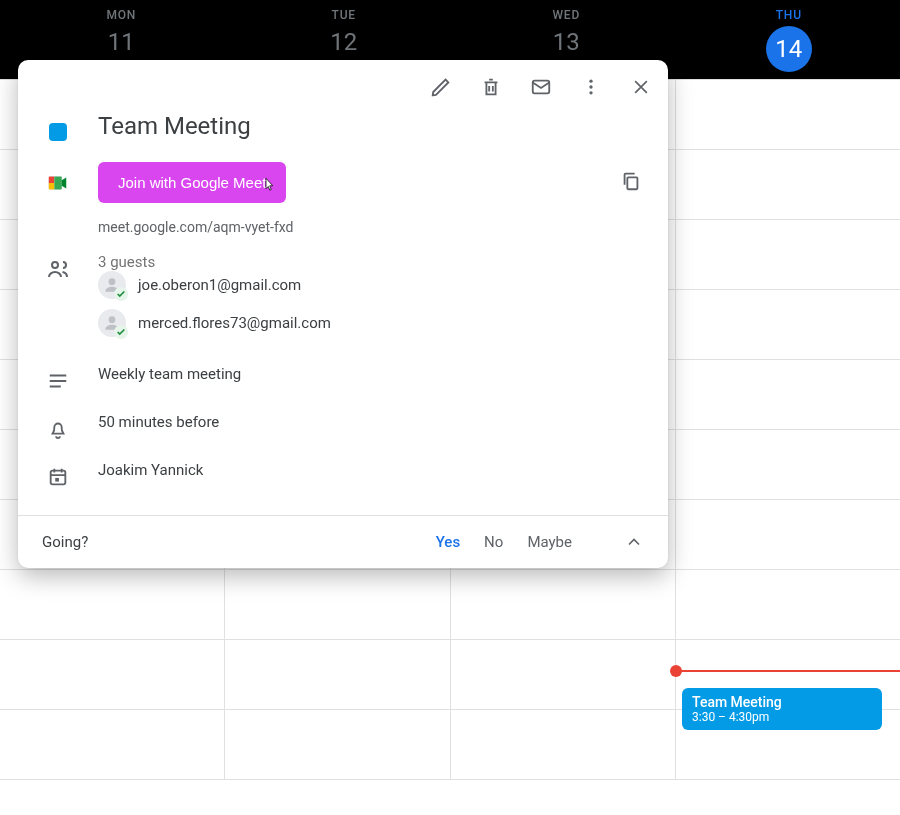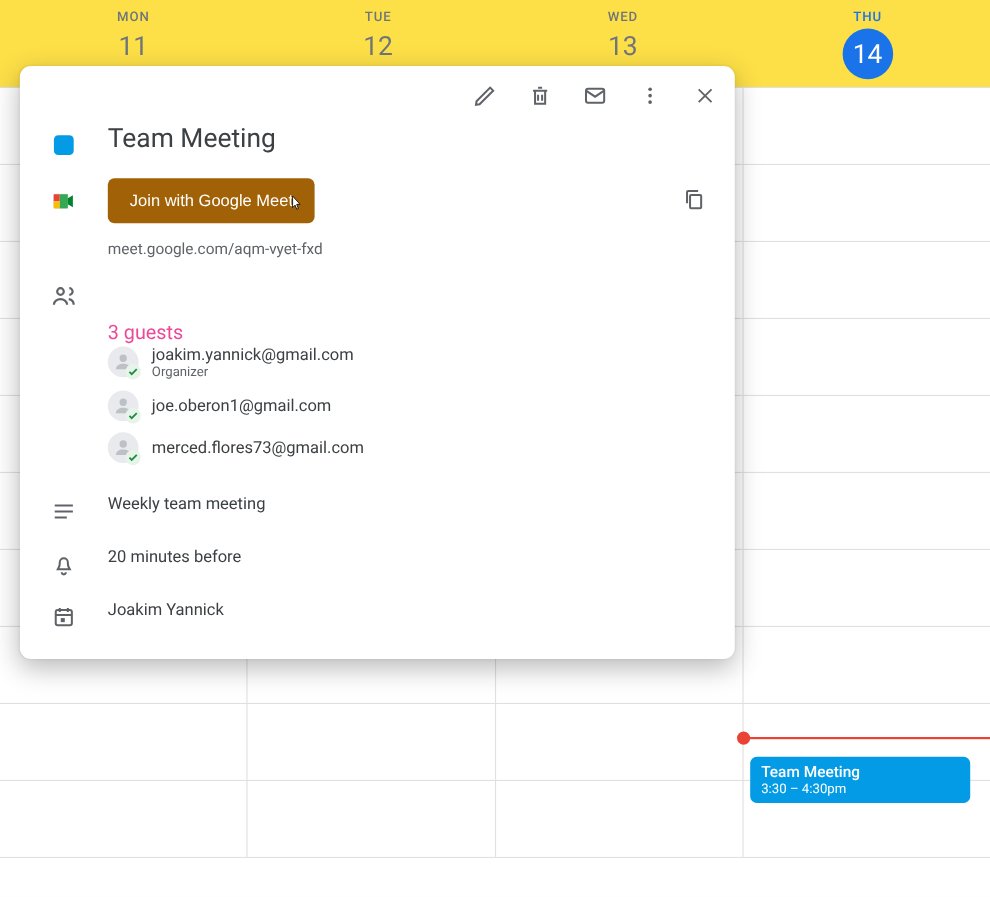--- a/index.html
+++ b/index.html
@@ -12,21 +12,21 @@
     position: relative;
   }
   .calendar-bg {
     position: absolute;
     top: 0; left: 0; right: 0; bottom: 0;
   }
   .day-headers {
     display: flex;
     padding-left: 10px;
     height: 80px;
-    background: #fde047;
+    background: #000000;
     border-bottom: 1px solid #e0e0e0;
   }
   .day-header {
     flex: 1;
     text-align: center;
     padding-top: 8px;
   }
   .day-label {
     font-size: 12px;
     font-weight: 500;
@@ -153,21 +153,21 @@
     font-size: 24px;
     color: #3c4043;
     font-weight: 400;
     margin-bottom: 4px;
   }
   .event-time {
     font-size: 15px;
     color: #3c4043;
   }
   .join-btn {
-    background: #a16207;
+    background: #d946ef;
     color: #fff;
     border: none;
     border-radius: 6px;
     padding: 12px 20px;
     font-size: 15px;
     font-weight: 500;
     cursor: pointer;
     display: inline-flex;
     align-items: center;
     position: relative;
@@ -180,21 +180,21 @@
   .meet-link {
     font-size: 14px;
     color: #5f6368;
     margin-top: 16px;
   }
   .copy-btn {
     margin-left: auto;
     color: #5f6368;
     cursor: pointer;
   }
-  .guest-summary { font-size: 18px; color: #ec4899; margin-top: 39px; }
+  .guest-summary { font-size: 15px; color: #737373; }
   .guest-sub { font-size: 13px; color: #5f6368; margin-top: 2px; margin-bottom: 10px; }
   .guest-row {
     display: flex;
     align-items: center;
     gap: 12px;
     margin-bottom: 10px;
   }
   .avatar {
     width: 28px;
     height: 28px;
@@ -412,37 +412,20 @@
 
     <div class="row-section">
       <div class="lead-icon">
         <svg width="24" height="24" viewBox="0 0 24 24">
             <path fill="none" stroke="currentColor" stroke-width="2" d="M9 11a3 3 0 100-6 3 3 0 000 6zM3 20c0-3 3-5 6-5s6 2 6 5M17 11a3 3 0 100-6M21 20c0-2.5-2-4.5-4.5-5"></path>
           </svg>
       </div>
       <div style="flex:1;">
         <div class="guest-summary">3 guests</div>
         <div>
-          <div class="guest-row">
-            <div class="avatar">
-              <svg class="person" viewBox="0 0 24 24">
-                  <circle cx="12" cy="8" r="4"></circle>
-                  <path d="M4 20c0-4 4-6 8-6s8 2 8 6z"></path>
-                </svg>
-              <div class="check-badge">
-                  <svg width="10" height="10" viewBox="0 0 24 24">
-                    <path fill="none" stroke="#1e8e3e" stroke-width="4" d="M4 12l5 5L20 6"></path>
-                  </svg>
-                </div>
-            </div>
-            <div>
-              <div class="guest-email">joakim.yannick@gmail.com</div>
-              <div class="guest-role">Organizer</div>
-            </div>
-          </div>
           <div class="guest-row">
             <div class="avatar">
               <svg class="person" viewBox="0 0 24 24">
                   <circle cx="12" cy="8" r="4"></circle>
                   <path d="M4 20c0-4 4-6 8-6s8 2 8 6z"></path>
                 </svg>
               <div class="check-badge">
                   <svg width="10" height="10" viewBox="0 0 24 24">
                     <path fill="none" stroke="#1e8e3e" stroke-width="4" d="M4 12l5 5L20 6"></path>
                   </svg>
@@ -480,28 +463,41 @@
       </div>
       <div class="simple-text">Weekly team meeting</div>
     </div>
 
     <div class="row-section">
       <div class="lead-icon">
         <svg width="22" height="22" viewBox="0 0 24 24">
             <path fill="none" stroke="currentColor" stroke-width="2" d="M6 17h12l-1-2c-1-1-1-3-1-5a4 4 0 00-8 0c0 2 0 4-1 5l-1 2zM10 20a2 2 0 004 0"></path>
           </svg>
       </div>
-      <div class="simple-text">20 minutes before</div>
+      <div class="simple-text">50 minutes before</div>
     </div>
 
     <div class="row-section" style="margin-bottom:6px;">
       <div class="lead-icon">
         <svg width="22" height="22" viewBox="0 0 24 24">
             <rect x="4" y="5" width="16" height="15" rx="2" fill="none" stroke="currentColor" stroke-width="2"></rect>
             <path stroke="currentColor" stroke-width="2" d="M4 10h16M8 3v4M16 3v4"></path>
             <rect x="9" y="13" width="4" height="4" fill="currentColor"></rect>
           </svg>
       </div>
       <div class="simple-text">Joakim Yannick</div>
     </div>
   </div>
 
+  <div class="popup-footer">
+    <div class="going-label">Going?</div>
+    <div class="rsvp-group">
+      <span class="rsvp-yes">Yes</span>
+      <span class="rsvp-opt">No</span>
+      <span class="rsvp-opt">Maybe</span>
+      <span class="caret-up">
+        <svg width="20" height="20" viewBox="0 0 24 24">
+            <path fill="none" stroke="currentColor" stroke-width="2" d="M6 15l6-6 6 6"></path>
+          </svg>
+      </span>
+    </div>
+  </div>
 </div>
 
 </body></html>

